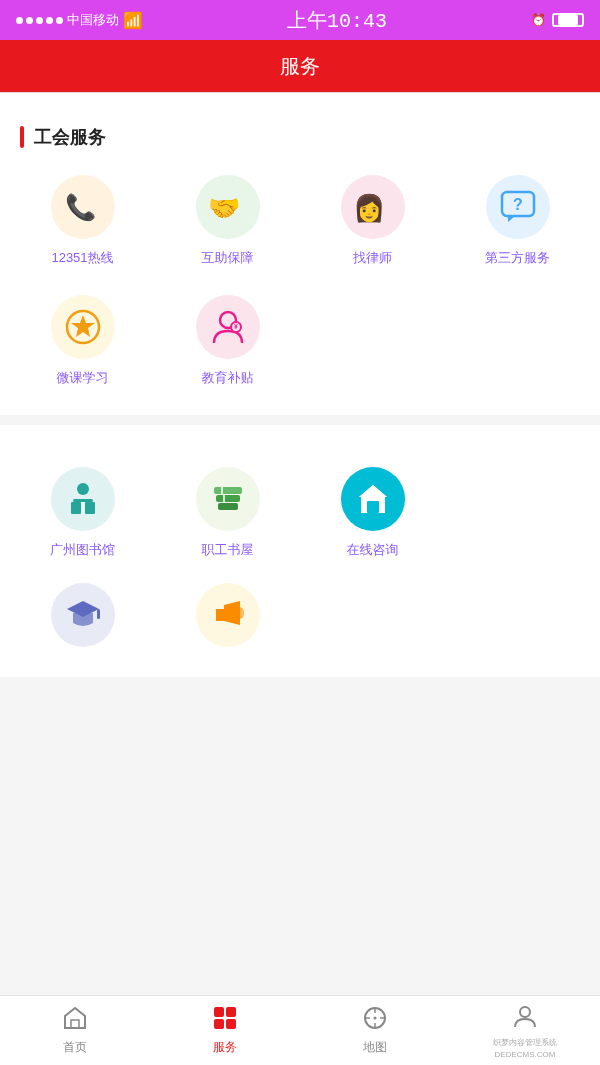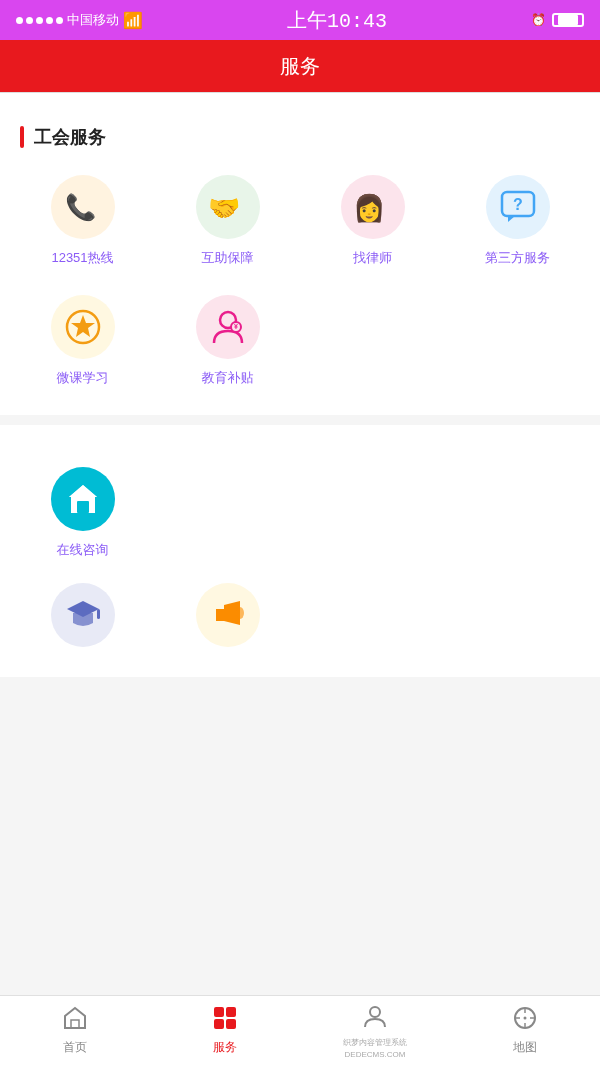--- a/index.html
+++ b/index.html
@@ -271,21 +271,47 @@
       </div>
 
     </div>
   </div>
 
   <div class="section">
 
     <div class="icon-grid icon-grid-3rd">
 
 
-
+      <div class="icon-item">
+        <div class="icon-circle" style="background:#e0f2f1;">
+          <svg viewBox="0 0 40 40" width="40" height="40">
+
+            <circle cx="20" cy="10" r="6" fill="#26a69a"></circle>
+            <rect x="10" y="20" width="20" height="3" rx="1.5" fill="#26a69a"></rect>
+            <rect x="8" y="23" width="10" height="12" rx="1" fill="#26a69a"></rect>
+            <rect x="22" y="23" width="10" height="12" rx="1" fill="#26a69a"></rect>
+            <line x1="20" y1="23" x2="20" y2="35" stroke="white" stroke-width="1"></line>
+          </svg>
+        </div>
+        <span class="icon-label">广州图书馆</span>
+      </div>
+
+      <div class="icon-item">
+        <div class="icon-circle" style="background:#f1f8e9;">
+          <svg viewBox="0 0 40 40" width="40" height="40">
+
+            <rect x="6" y="8" width="28" height="7" rx="2" fill="#66bb6a"></rect>
+            <rect x="8" y="16" width="24" height="7" rx="2" fill="#43a047"></rect>
+            <rect x="10" y="24" width="20" height="7" rx="2" fill="#388e3c"></rect>
+            <line x1="14" y1="8" x2="14" y2="15" stroke="white" stroke-width="1.5"></line>
+            <line x1="16" y1="16" x2="16" y2="23" stroke="white" stroke-width="1.5"></line>
+          </svg>
+        </div>
+        <span class="icon-label">职工书屋</span>
+      </div>
 
       <div class="icon-item">
         <div class="icon-circle" style="background:#00bcd4;">
           <svg viewBox="0 0 40 40" width="40" height="40">
 
             <polygon points="20,6 34,18 32,18 32,34 8,34 8,18 6,18" fill="white"></polygon>
             <rect x="14" y="22" width="12" height="12" rx="1" fill="#00bcd4"></rect>
             <polygon points="20,6 34,18 6,18" fill="white" opacity="0.8"></polygon>
           </svg>
         </div>
@@ -335,42 +361,42 @@
   <div class="nav-item active">
     <div class="nav-icon">
       <svg width="26" height="26" viewBox="0 0 26 26">
         <rect x="2" y="2" width="10" height="10" rx="2" fill="#e8191e"></rect>
         <rect x="14" y="2" width="10" height="10" rx="2" fill="#e8191e"></rect>
         <rect x="2" y="14" width="10" height="10" rx="2" fill="#e8191e"></rect>
         <rect x="14" y="14" width="10" height="10" rx="2" fill="#e8191e"></rect>
       </svg>
     </div>
     <span class="nav-label" style="color:#e8191e;">服务</span>
-  </div>
-
-  <div class="nav-item">
-    <div class="nav-icon">
-      <svg width="26" height="26" viewBox="0 0 26 26">
-        <circle cx="13" cy="9" r="5" fill="none" stroke="#888" stroke-width="2"></circle>
-        <path d="M3 24 Q3 16 13 16 Q23 16 23 24" fill="none" stroke="#888" stroke-width="2"></path>
-      </svg>
-    </div>
-    <div class="nav-watermark">
-      <span class="watermark-line">织梦内容管理系统</span>
-      <span class="watermark-line">DEDECMS.COM</span>
-    </div>
   </div>
 
   <div class="nav-item">
     <div class="nav-icon">
       <svg width="26" height="26" viewBox="0 0 26 26">
         <circle cx="13" cy="13" r="10" fill="none" stroke="#888" stroke-width="2"></circle>
         <circle cx="13" cy="13" r="1.5" fill="#888"></circle>
         <line x1="13" y1="3" x2="13" y2="8" stroke="#888" stroke-width="1.5"></line>
         <line x1="13" y1="18" x2="13" y2="23" stroke="#888" stroke-width="1.5"></line>
         <line x1="3" y1="13" x2="8" y2="13" stroke="#888" stroke-width="1.5"></line>
         <line x1="18" y1="13" x2="23" y2="13" stroke="#888" stroke-width="1.5"></line>
       </svg>
     </div>
     <span class="nav-label">地图</span>
   </div>
 
+  <div class="nav-item">
+    <div class="nav-icon">
+      <svg width="26" height="26" viewBox="0 0 26 26">
+        <circle cx="13" cy="9" r="5" fill="none" stroke="#888" stroke-width="2"></circle>
+        <path d="M3 24 Q3 16 13 16 Q23 16 23 24" fill="none" stroke="#888" stroke-width="2"></path>
+      </svg>
+    </div>
+    <div class="nav-watermark">
+      <span class="watermark-line">织梦内容管理系统</span>
+      <span class="watermark-line">DEDECMS.COM</span>
+    </div>
+  </div>
+
 </div>
 
 </body></html>

